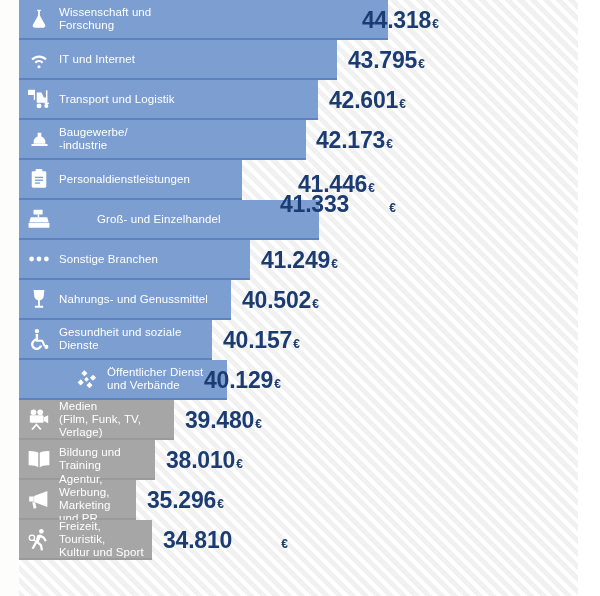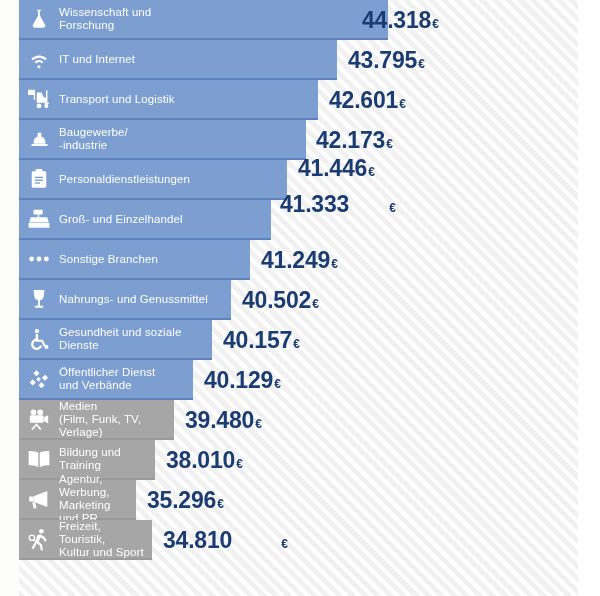--- a/index.html
+++ b/index.html
@@ -183,39 +183,39 @@
           </div>
           <div class="bar-label">Baugewerbe/
 -industrie</div>
         </div>
       </div>
       <div class="value" style="left: 316px; top: 120px;">
         <span class="num">42.173</span>
         <span class="cur">€</span>
       </div>
       <div class="row" style="top: 160px; width: 581px;">
-        <div class="bar blue" style="width: 268px;">
+        <div class="bar blue" style="width: 223px;">
           <div class="icon-cell">
             <svg width="20" height="22" viewBox="0 0 22 24" fill="#fff">
               <rect x="3" y="3.4" width="16" height="18.2" rx="1.6"></rect>
               <rect x="7.3" y="1" width="7.4" height="3.6" rx="1.1"></rect>
               <rect x="6.5" y="9.5" width="9" height="1.5" fill="#7c9ed0"></rect>
               <rect x="6.5" y="12.6" width="9" height="1.5" fill="#7c9ed0"></rect>
               <rect x="6.5" y="15.7" width="5.5" height="1.5" fill="#7c9ed0"></rect>
             </svg>
           </div>
           <div class="bar-label">Personaldienstleistungen</div>
         </div>
       </div>
-      <div class="value" style="left: 298px; top: 148px;">
+      <div class="value" style="left: 298px; top: 164px;">
         <span class="num">41.446</span>
         <span class="cur">€</span>
       </div>
       <div class="row" style="top: 200px; width: 581px;">
-        <div class="bar blue" style="width: 252px;">
+        <div class="bar blue" style="width: 300px; gap: 38px;">
           <div class="icon-cell">
             <svg width="24" height="22" viewBox="0 0 26 24" fill="#fff">
               <rect x="7" y="2" width="10" height="5.2" rx="0.8"></rect>
               <rect x="11.6" y="7" width="1.6" height="3"></rect>
               <path d="M4 10.2h18l1.6 5.3H2.4z"></path>
               <rect x="1.6" y="16" width="22.8" height="5.6" rx="1"></rect>
             </svg>
           </div>
           <div class="bar-label">Groß- und Einzelhandel</div>
         </div>
@@ -265,21 +265,21 @@
             </svg>
           </div>
           <div class="bar-label">Gesundheit und soziale Dienste</div>
         </div>
       </div>
       <div class="value" style="left: 223px; top: 320px;">
         <span class="num">40.157</span>
         <span class="cur">€</span>
       </div>
       <div class="row" style="top: 360px; width: 581px;">
-        <div class="bar blue" style="width: 174px;">
+        <div class="bar blue" style="width: 208px; padding-left: 48px;">
           <div class="icon-cell">
             <svg width="22" height="22" viewBox="0 0 24 24" fill="#fff">
               <path d="M9.2 2.4l3.3 3.3-3.4 3.4-3.3-3.3z"></path>
               <path d="M18.6 7.3l3.3 3.3-3.4 3.4-3.3-3.3z"></path>
               <path d="M5.2 12.4l3.3 3.3-3.4 3.4L1.8 15.8z"></path>
               <path d="M14.8 15.4l3.3 3.3-3.4 3.4-3.3-3.3z"></path>
               <path d="M11.5 9.8l2.6 2.6-2.6 2.6-2.6-2.6z"></path>
             </svg>
           </div>
           <div class="bar-label">Öffentlicher Dienst

